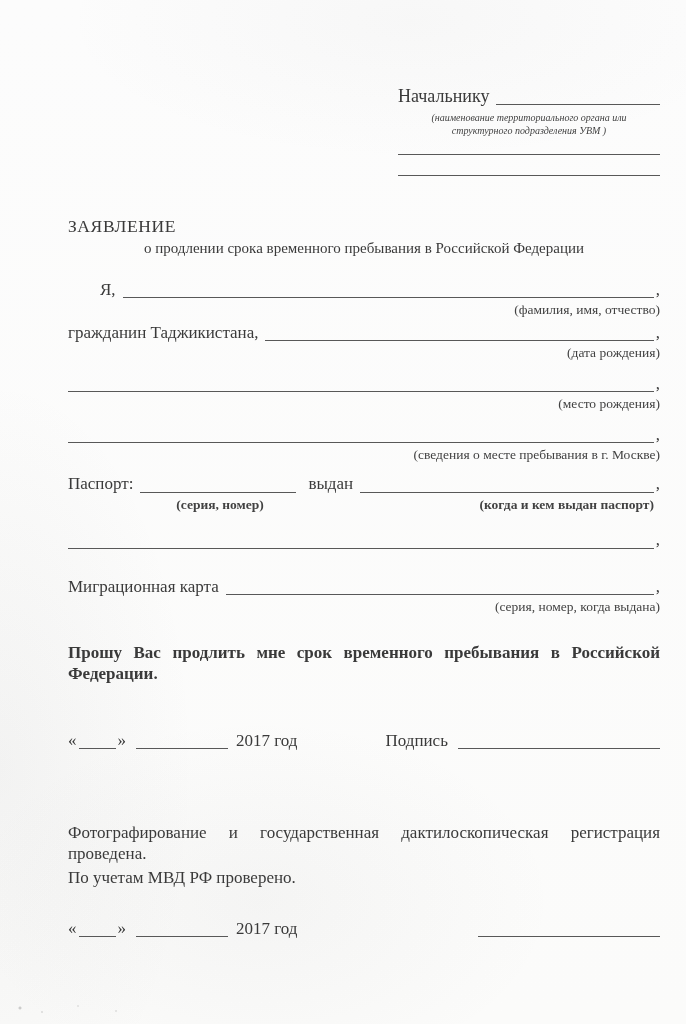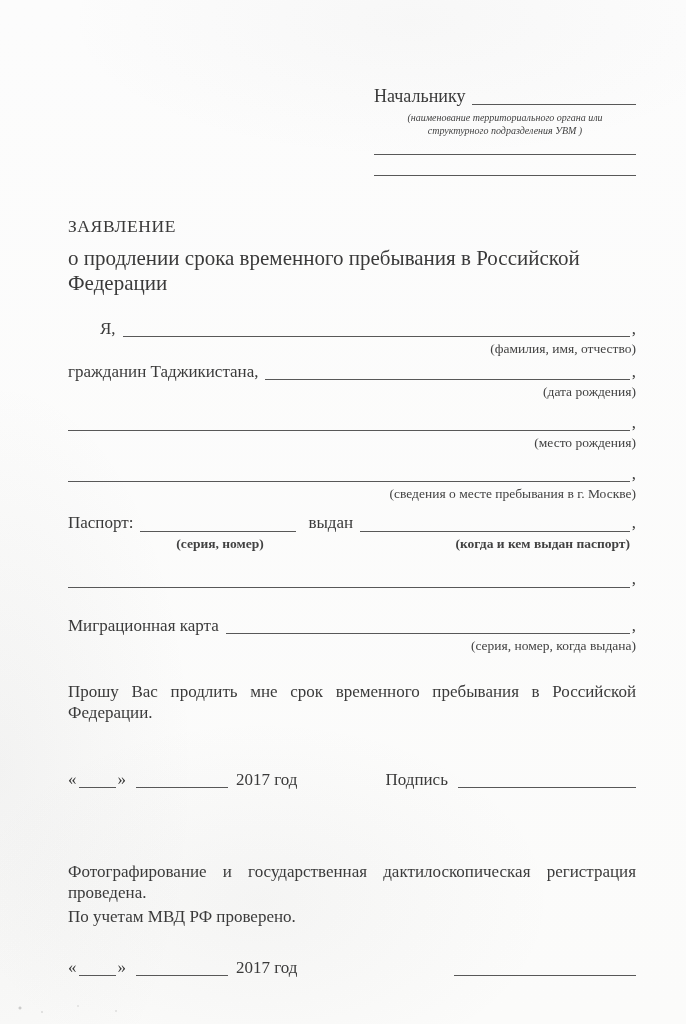--- a/index.html
+++ b/index.html
@@ -11,52 +11,52 @@
     background:
       radial-gradient(ellipse 420px 260px at 38% 88%, rgba(120,120,120,0.05), transparent 70%),
       radial-gradient(ellipse 300px 600px at 0% 75%, rgba(100,100,100,0.06), transparent 65%),
       radial-gradient(ellipse 500px 200px at 60% 2%, rgba(130,130,130,0.04), transparent 70%),
       linear-gradient(180deg, #fcfcfc 0%, #fbfbfa 100%);
     color:#3a3a3a;
     font-family:"Liberation Serif","DejaVu Serif",serif;
     font-size:17px;
     overflow:hidden;
   }
-  .content { padding:86px 50px 0 68px; }
+  .content { padding:86px 26px 0 68px; }
 
   
   .row { display:flex; align-items:flex-end; line-height:1.3; }
   .ln  { flex:1; border-bottom:1.5px solid #585858; margin:0 0 3px 7px; height:1px; align-self:flex-end; }
   .ln.no-ml { margin-left:0; }
   .ln.fixed { flex:none; }
   .comma { margin-left:2px; }
   .cap { text-align:right; font-size:13.5px; color:#424242; margin-top:1px; line-height:1.25; }
 
   
   .addr { margin-left:auto; width:262px; }
   .addr-row { display:flex; align-items:flex-end; font-size:18px; line-height:1.2; }
   .addr-note { font-size:10px; text-align:center; line-height:1.3; margin-top:3px; color:#414141;font-style:italic; }
   .addr-blank1 { border-bottom:1.5px solid #585858; margin-top:16px; height:1px; }
   .addr-blank2 { border-bottom:1.5px solid #585858; margin-top:19px; height:1px; }
 
   .title { text-align:left; margin-top:40px; letter-spacing:0.6px; font-size:17.5px; }
-  .subtitle { font-size:21px; margin-top:9px; }
+  .subtitle { text-align:center; font-size:15px; margin-top:3px; }
 
   .row-ya { margin-top:22px; }
   .indent { margin-left:32px; }
   .row-citizen { margin-top:3px; }
   .row-plain { margin-top:11px; }
   .row-passport { margin-top:10px; }
   .pass-caps { display:flex; font-size:13.5px; color:#424242; margin-top:1px; line-height:1.25;font-weight:bold; }
   .pass-caps .c1 { width:160px; margin-left:72px; text-align:center; }
   .pass-caps .c2 { margin-left:auto; margin-right:6px; text-align:center; }
   .row-cont { margin-top:16px; }
   .row-migr { margin-top:24px; }
 
-  .para { margin-top:26px; line-height:1.25; }
+  .para { margin-top:26px; line-height:1.25;font-weight:bold; }
   .para .just { text-align:justify; text-align-last:justify; }
 
   .date-row { display:flex; align-items:flex-end; margin-top:46px; line-height:1.3; }
   .ln-day   { flex:none; width:37px; margin:0 2px 3px 2px; }
   .ln-month { flex:none; width:92px; margin:0 0 3px 10px; }
   .year-lbl { margin-left:8px; }
   .sign-lbl { margin-left:88px; }
   .ln-sign  { flex:1; margin:0 0 3px 10px; }
   .spacer   { flex:1; }
   .ln-right { flex:none; width:182px; margin:0 0 3px 0; }

